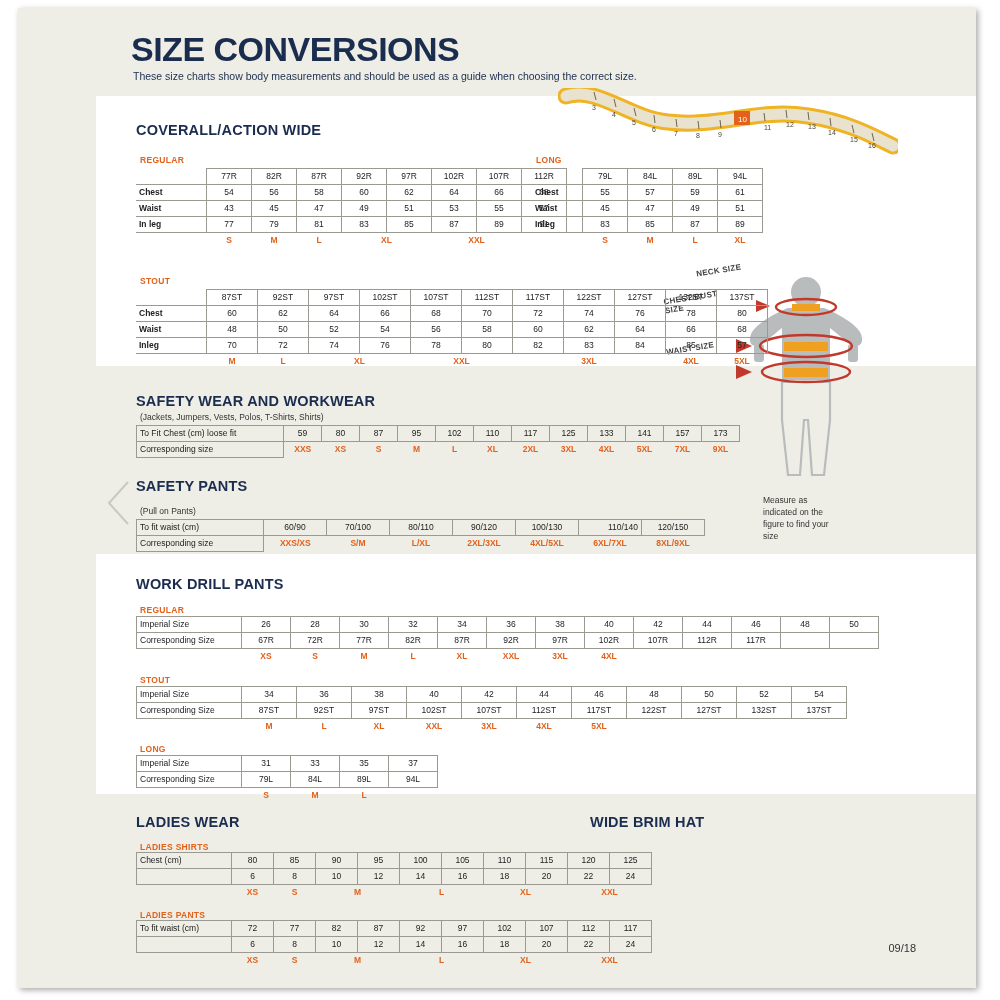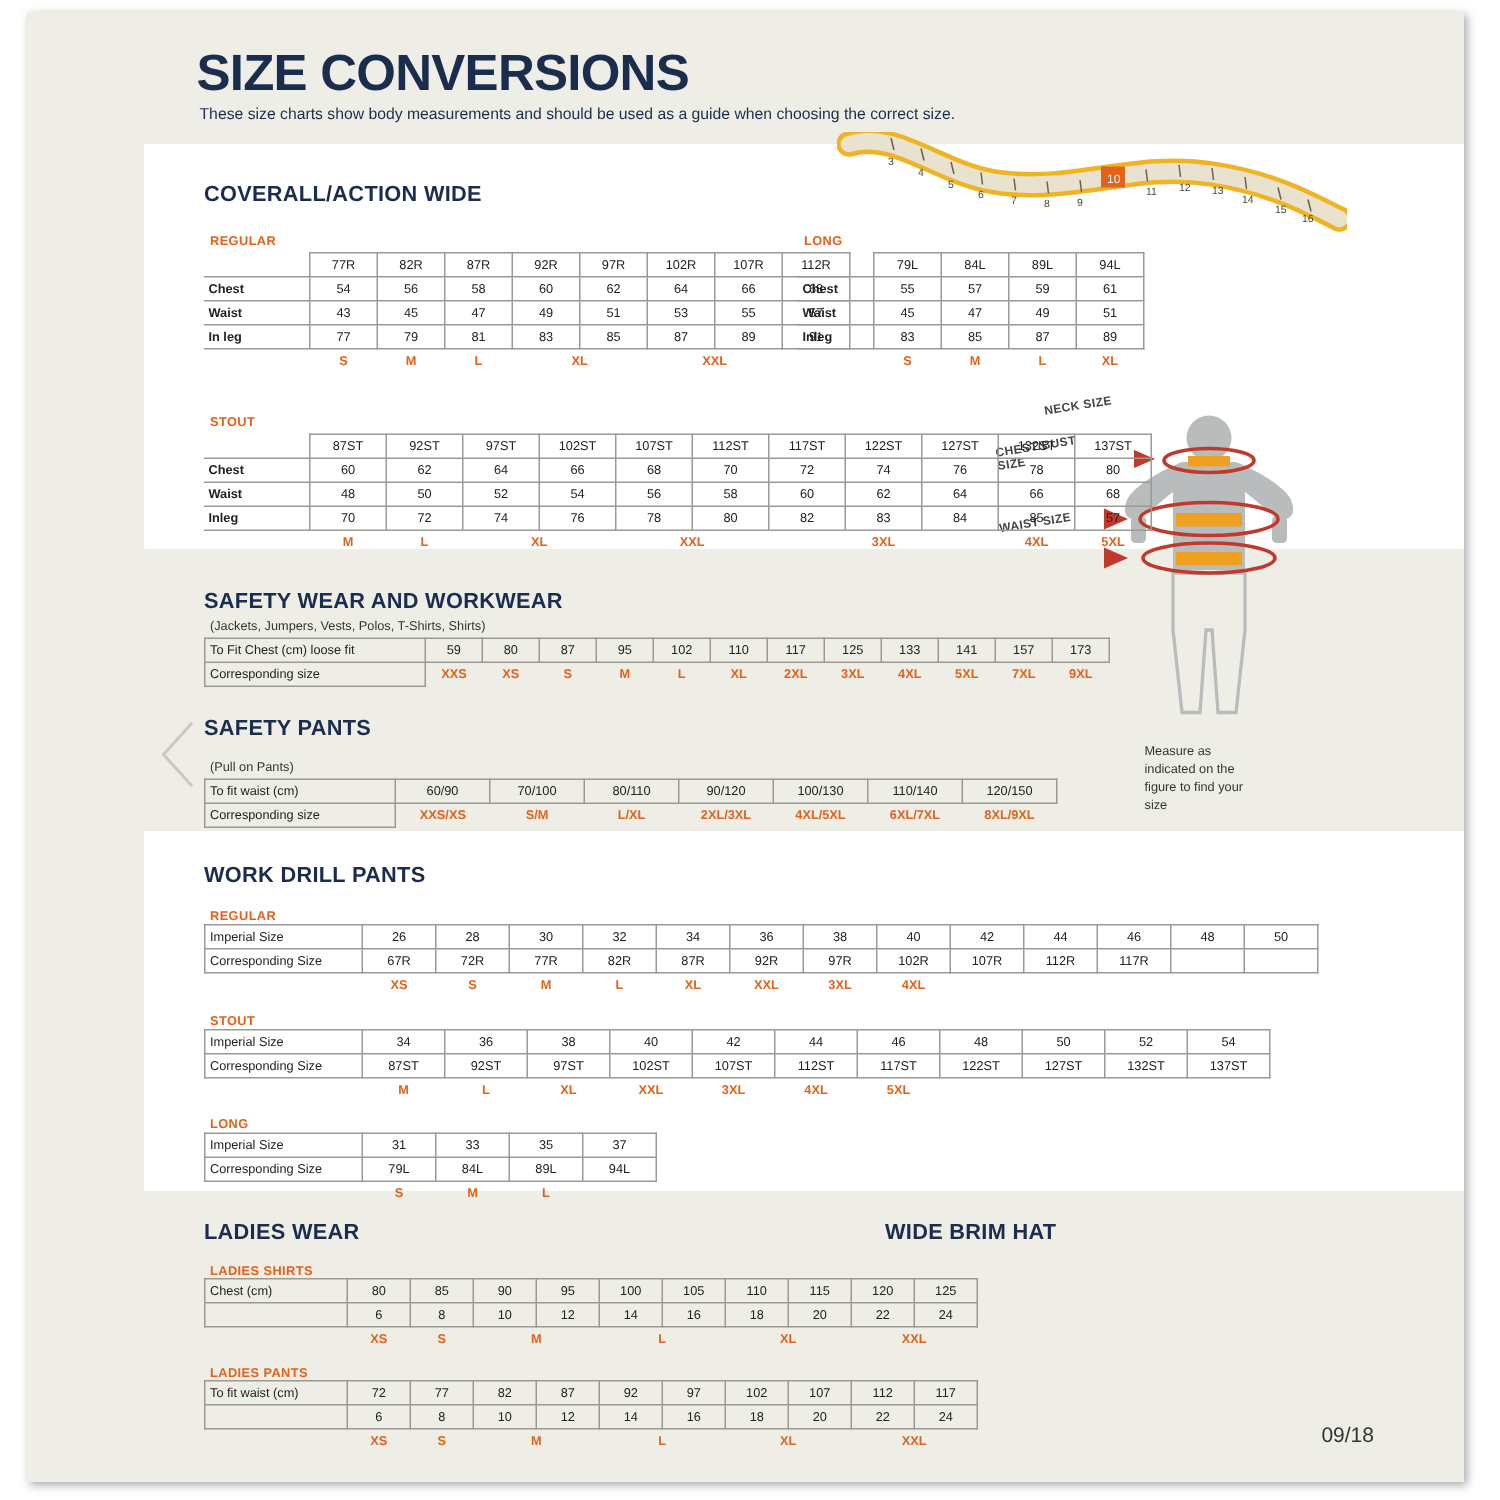--- a/index.html
+++ b/index.html
@@ -23,21 +23,21 @@
   table.grid td{border:1px solid #9a9a92;padding:1px 3px;text-align:center;height:13px;line-height:13px;white-space:nowrap;}
   table.grid td.rowlab{text-align:left;font-weight:bold;border-left:none;}
   table.grid td.lab-open{text-align:left;}
   table.grid td.noborder{border:none;}
   table.grid td.sz{color:#e2621b;font-weight:bold;border:none;border-top:none;}
   table.grid tr.sizes td{border:none;color:#e2621b;font-weight:bold;}
 
   .figure{position:absolute;}
   .fig-cap{position:absolute;font-size:8.5px;color:#333;line-height:12px;}
   .fig-lab{position:absolute;font-size:8px;font-weight:bold;color:#444;letter-spacing:.3px;}
-  .footer-code{position:absolute;right:60px;bottom:24px;font-size:14px;color:#333;}
+  .footer-code{position:absolute;right:60px;bottom:34px;font-size:11px;color:#333;}
 
   .arrowleft{position:absolute;left:88px;top:472px;width:26px;height:46px;}
 </style>
 </head>
 <body>
 
 <div class="page">
   <div class="sheet">
     <div class="leftband"></div>
     <div class="headerband"></div>
@@ -329,21 +329,21 @@
       <div class="note" style="left:122px;top:498px;">(Pull on Pants)</div>
       <table class="grid" style="left:118px;top:511px;">
         <tbody>
             <tr>
               <td class="lab-open" style="width: 120px;">To fit waist (cm)</td>
               <td style="width: 56px;">60/90</td>
               <td style="width: 56px;">70/100</td>
               <td style="width: 56px;">80/110</td>
               <td style="width: 56px;">90/120</td>
               <td style="width: 56px;">100/130</td>
-              <td style="width: 56px;">110/140</td>
+              <td style="width: 56px; text-align: right;">110/140</td>
               <td style="width: 56px;">120/150</td>
             </tr>
             <tr>
               <td class="lab-open" style="width: 120px;">Corresponding size</td>
               <td class="sz">XXS/XS</td>
               <td class="sz">S/M</td>
               <td class="sz">L/XL</td>
               <td class="sz">2XL/3XL</td>
               <td class="sz">4XL/5XL</td>
               <td class="sz">6XL/7XL</td>

